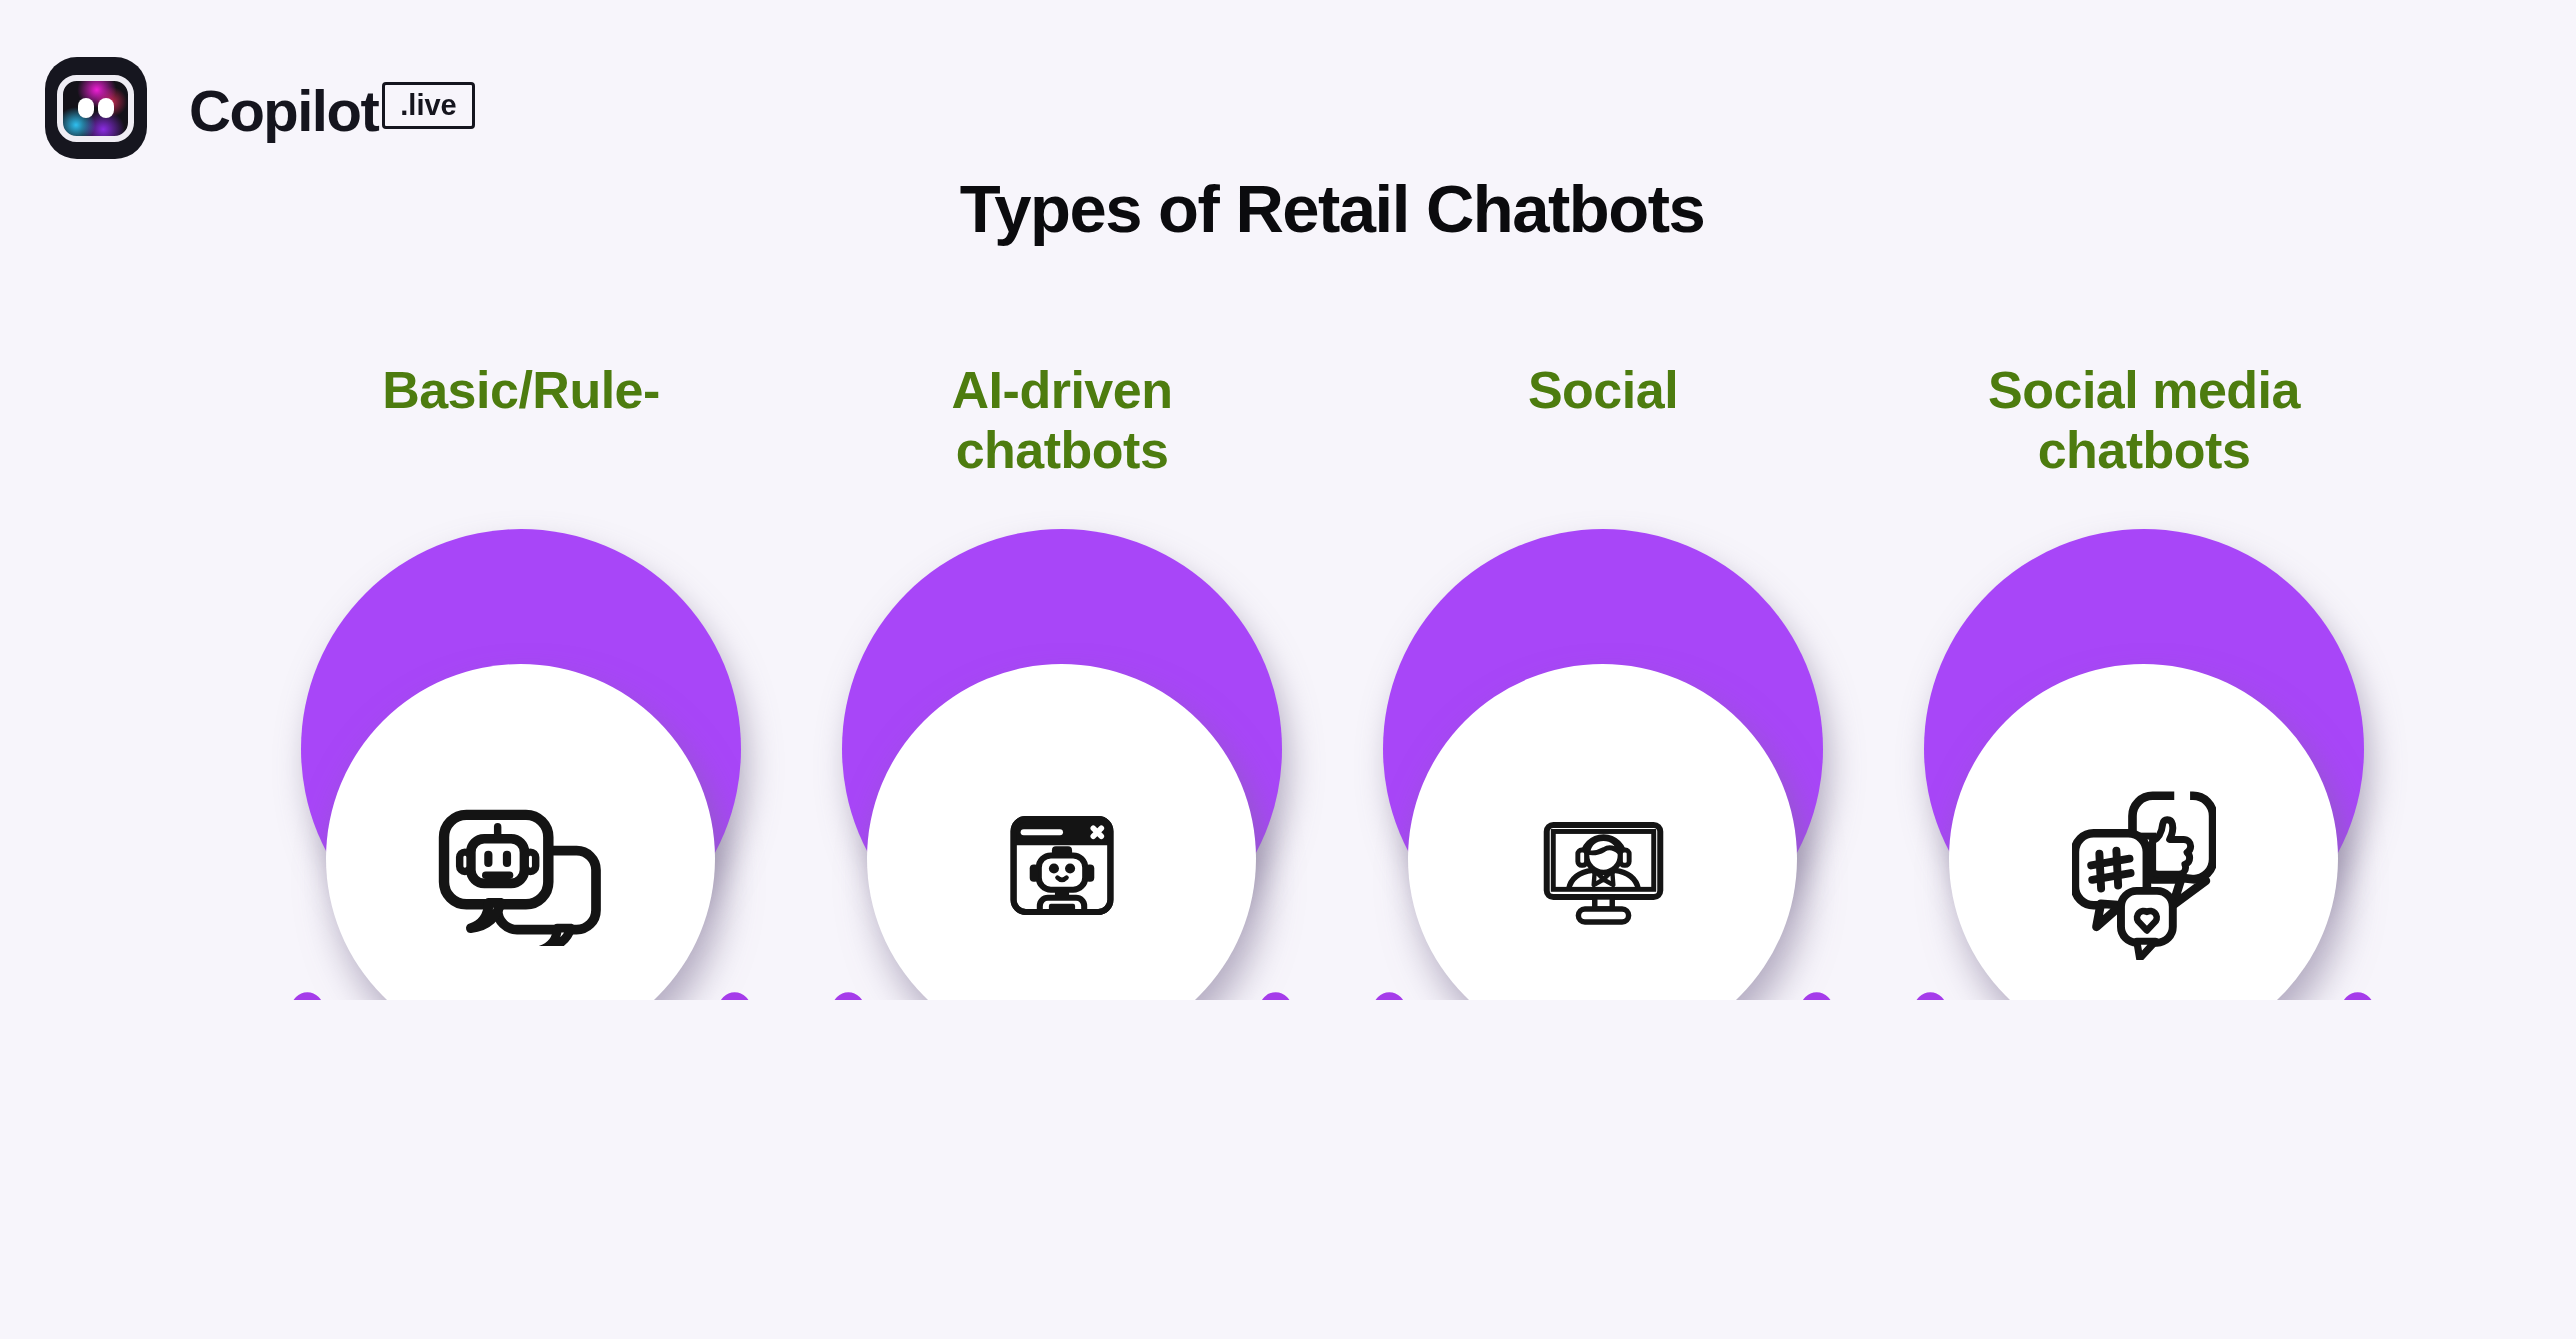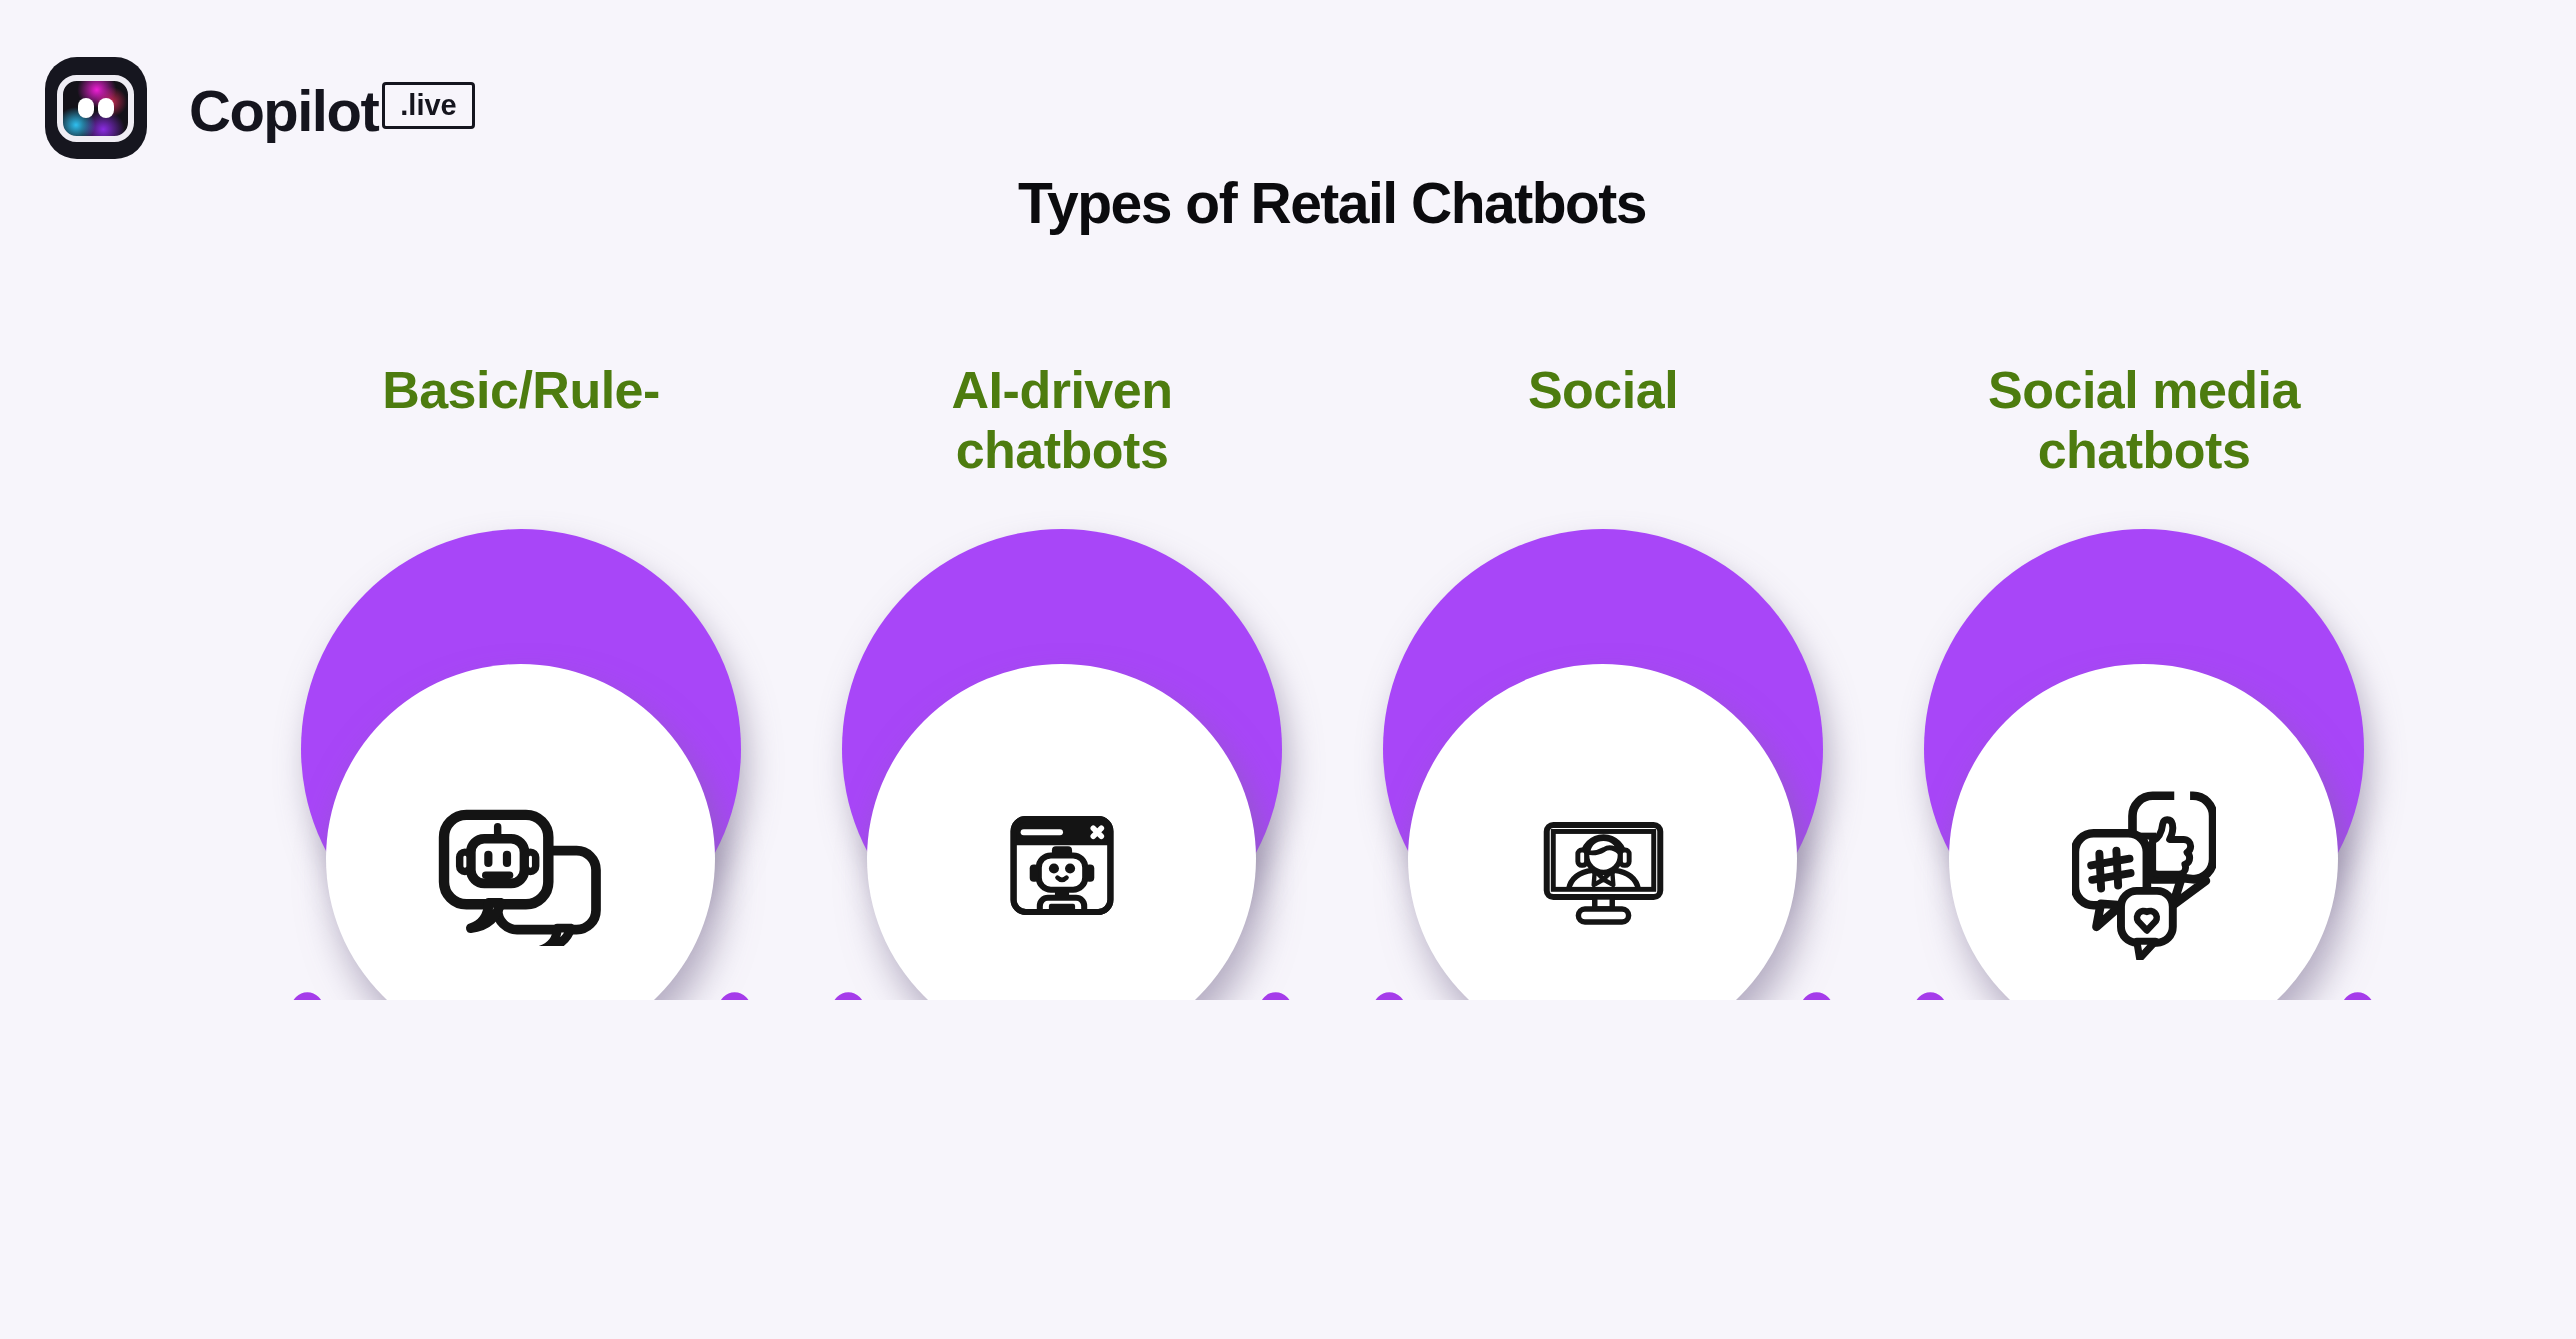--- a/index.html
+++ b/index.html
@@ -17,21 +17,21 @@
       radial-gradient(30px 27px at 62% 88%, #8A2BE2 0%, rgba(138,43,226,0) 72%),
       #141219;}
   .logo-pupils{position:absolute;left:0;top:0;right:0;bottom:0;display:flex;align-items:center;justify-content:center;gap:4.6px;}
   .pupil{width:15.5px;height:20px;border-radius:8.2px;background:#fff;}
   .brand-text{position:absolute;left:144px;top:19.6px;font-size:58px;font-weight:700;letter-spacing:-1.5px;color:#15151E;}
   .brand-badge{position:absolute;left:337px;top:25px;width:93px;height:47px;border:3.6px solid #15151E;border-radius:4px;box-sizing:border-box;
     display:flex;align-items:center;justify-content:center;font-size:29px;font-weight:700;color:#15151E;}
 
   
   .title{position:absolute;left:1332px;top:170px;transform:translateX(-50%);white-space:nowrap;
-    font-size:57px;font-weight:700;letter-spacing:-1.5px;color:#0B0B0E;}
+    font-size:67px;font-weight:700;letter-spacing:-1.5px;color:#0B0B0E;}
 
   
   .module{position:absolute;top:309px;width:556px;height:1010px;}
   .m0{left:243px;} .m1{left:784px;} .m2{left:1325px;} .m3{left:1866px;}
   .heading{position:absolute;left:0;top:52px;width:556px;text-align:center;
     font-size:52px;font-weight:700;line-height:1.15;letter-spacing:-0.5px;color:#4d7c0f;}
   .circle-purple{position:absolute;left:58px;top:220px;width:440px;height:440px;border-radius:50%;
     background:var(--accent-purple,#A846F8);box-shadow:7.2px 17.5px 31px rgba(124,111,146,.5);}
   .circle-white{position:absolute;left:83px;top:355px;width:389px;height:389px;border-radius:50%;
     background:#FFFFFF;box-shadow:8.2px 21.6px 36px rgba(124,111,146,.55);}

